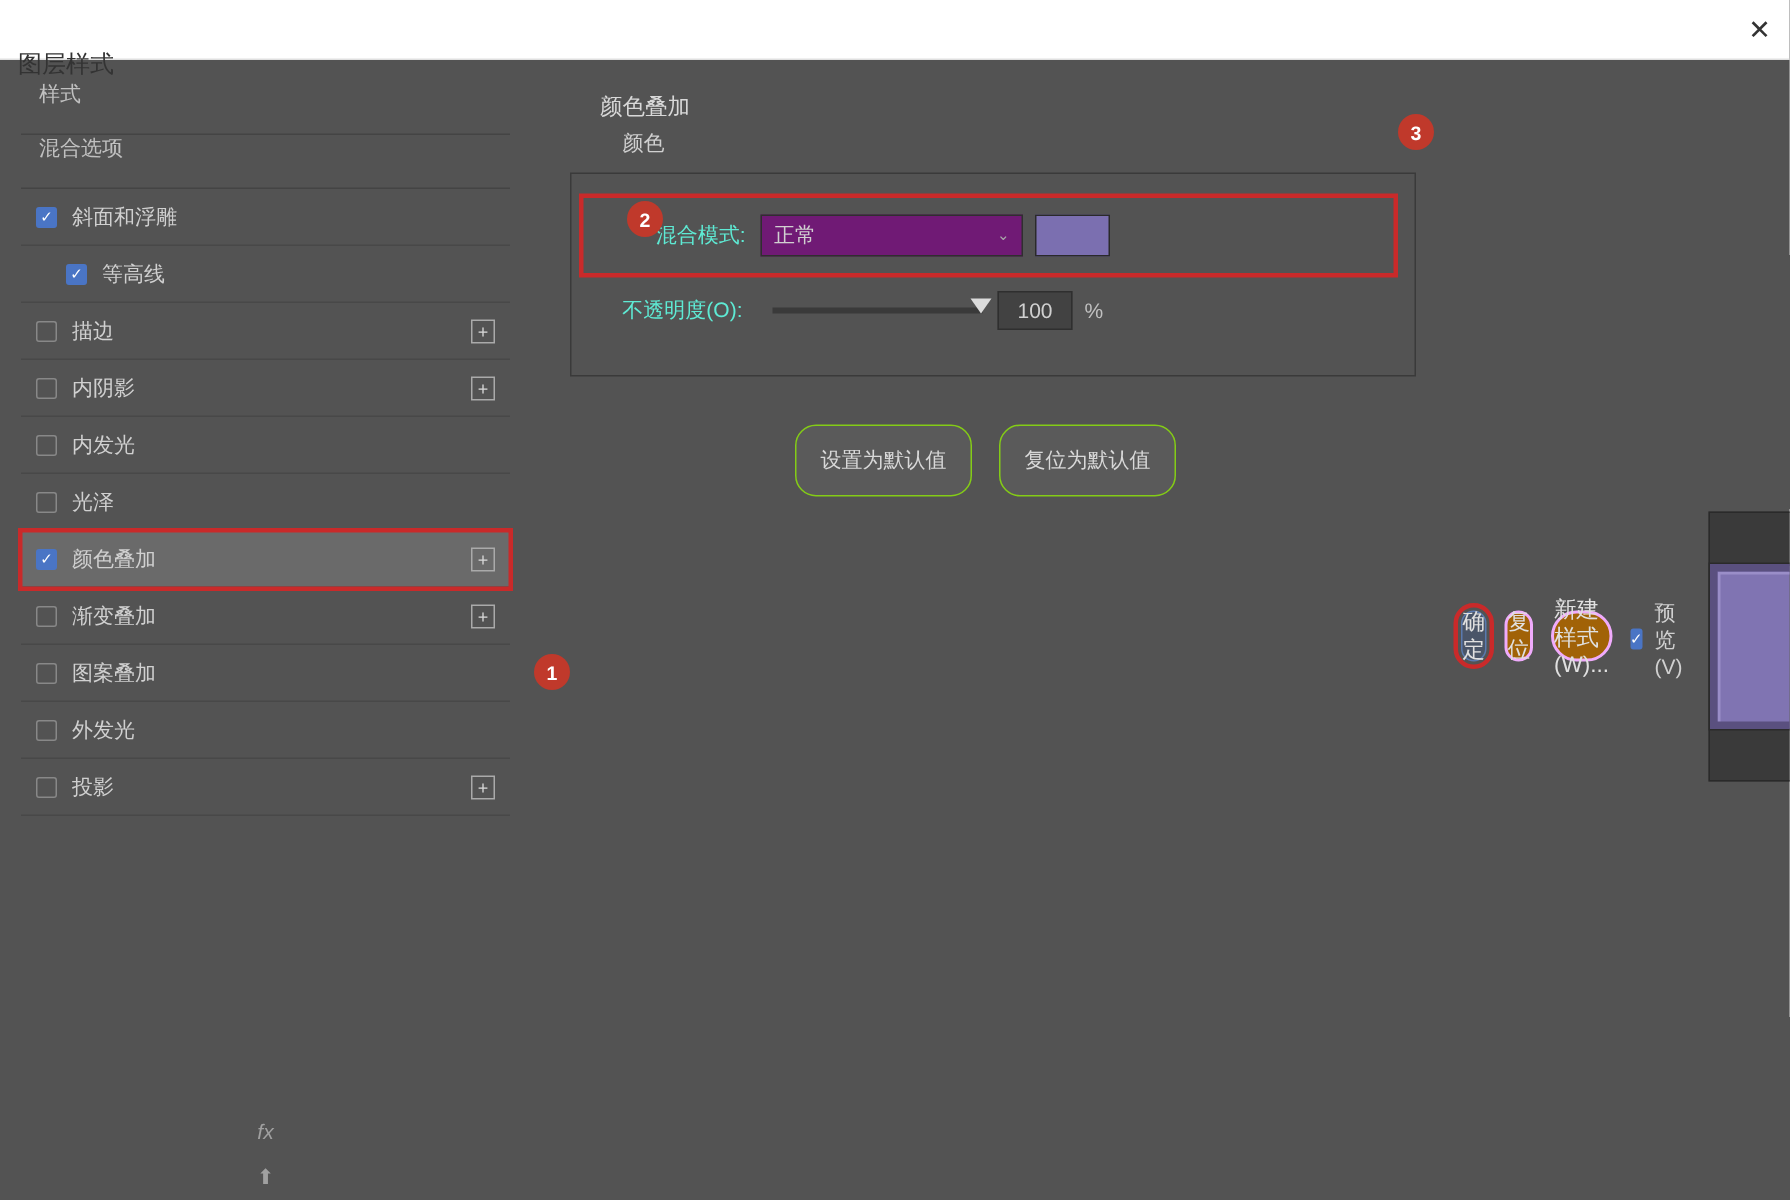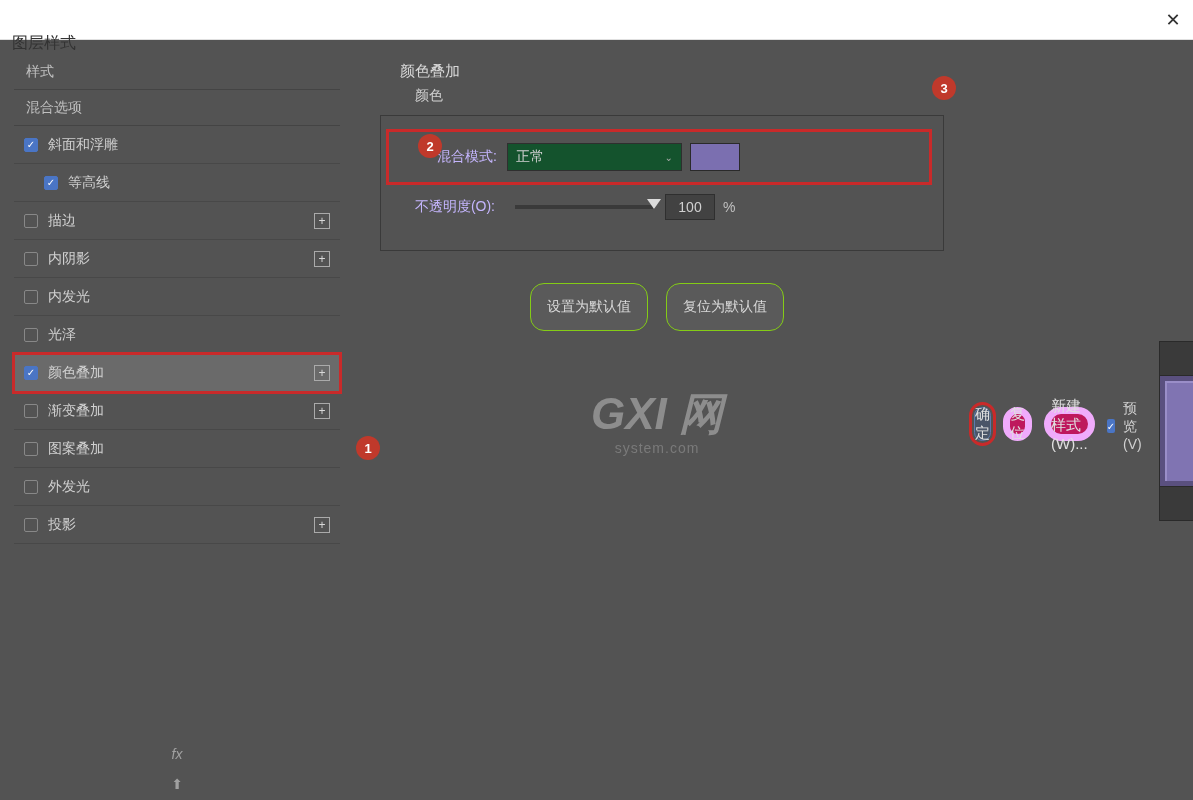--- a/index.html
+++ b/index.html
@@ -50,21 +50,21 @@
   flex-direction: column;
   position: relative;
 }
 .styles-list {
   flex: 1;
   background: #535353;
 }
 .list-header {
   height: 36px;
   display: flex;
-  align-items: center;
+  align-items: flex-start;
   padding: 0 12px;
   color: #c0c0c0;
   border-bottom: 1px solid #444;
 }
 .list-item {
   height: 38px;
   display: flex;
   align-items: center;
   padding: 0 10px;
   border-bottom: 1px solid #484848;
@@ -148,29 +148,29 @@
   height: 34px;
   margin-bottom: 8px;
 }
 .row-blend {
   outline: 3px solid #c92a2a;
   padding: 6px 8px;
   margin-left: -6px;
   height: 50px;
 }
 .row .label {
-  color: #c4b5fd;
+  color: #5eead4;
   min-width: 100px;
   text-align: right;
   margin-right: 10px;
 }
 .dropdown {
   width: 175px;
   height: 28px;
-  background: #14532d;
+  background: #701a75;
   border: 1px solid #2f2f2f;
   display: flex;
   align-items: center;
   padding: 0 8px;
   color: #d0d0d0;
   position: relative;
   cursor: pointer;
 }
 .dropdown .caret {
   position: absolute;
@@ -233,22 +233,22 @@
   display: flex;
   flex-direction: row;
   align-items: center;
   gap: 12px;
   padding-top: 8px;
 }
 .btn {
   width: 180px;
   height: 34px;
   border-radius: 17px;
-  background: #be185d;
-  border: 7px solid #f0abfc;
+  background: #a16207;
+  border: 2px solid #f0abfc;
   color: #e0e0e0;
   display: flex;
   align-items: center;
   justify-content: center;
   font-size: 15px;
   cursor: pointer;
 }
 .btn.primary {
   background: #4a5568;
   border: 1px solid #5a7aaf;
@@ -417,24 +417,20 @@
       </div>
     </div>
     <div class="btnrow">
       <div class="btn-small">
         <span>设置为默认值</span>
       </div>
       <div class="btn-small">
         <span>复位为默认值</span>
       </div>
     </div>
-    <div class="wm">
-      <div class="big">GXI 网</div>
-      <div class="small">system.com</div>
-    </div>
   </div>
 
   <div class="right-panel">
     <div class="btn primary">
       <span>确定</span>
     </div>
     <div class="btn">
       <span>复位</span>
     </div>
     <div class="btn">

